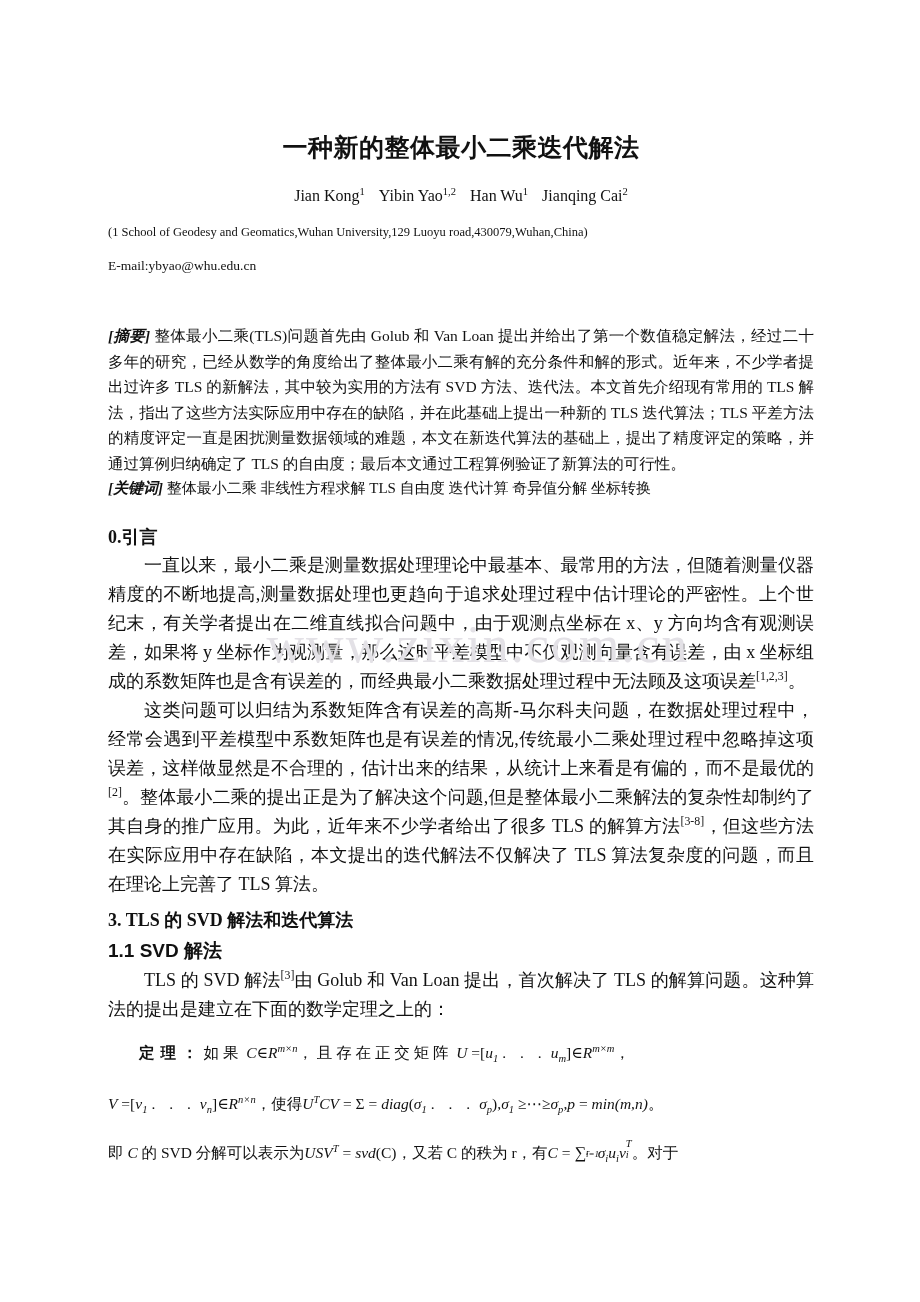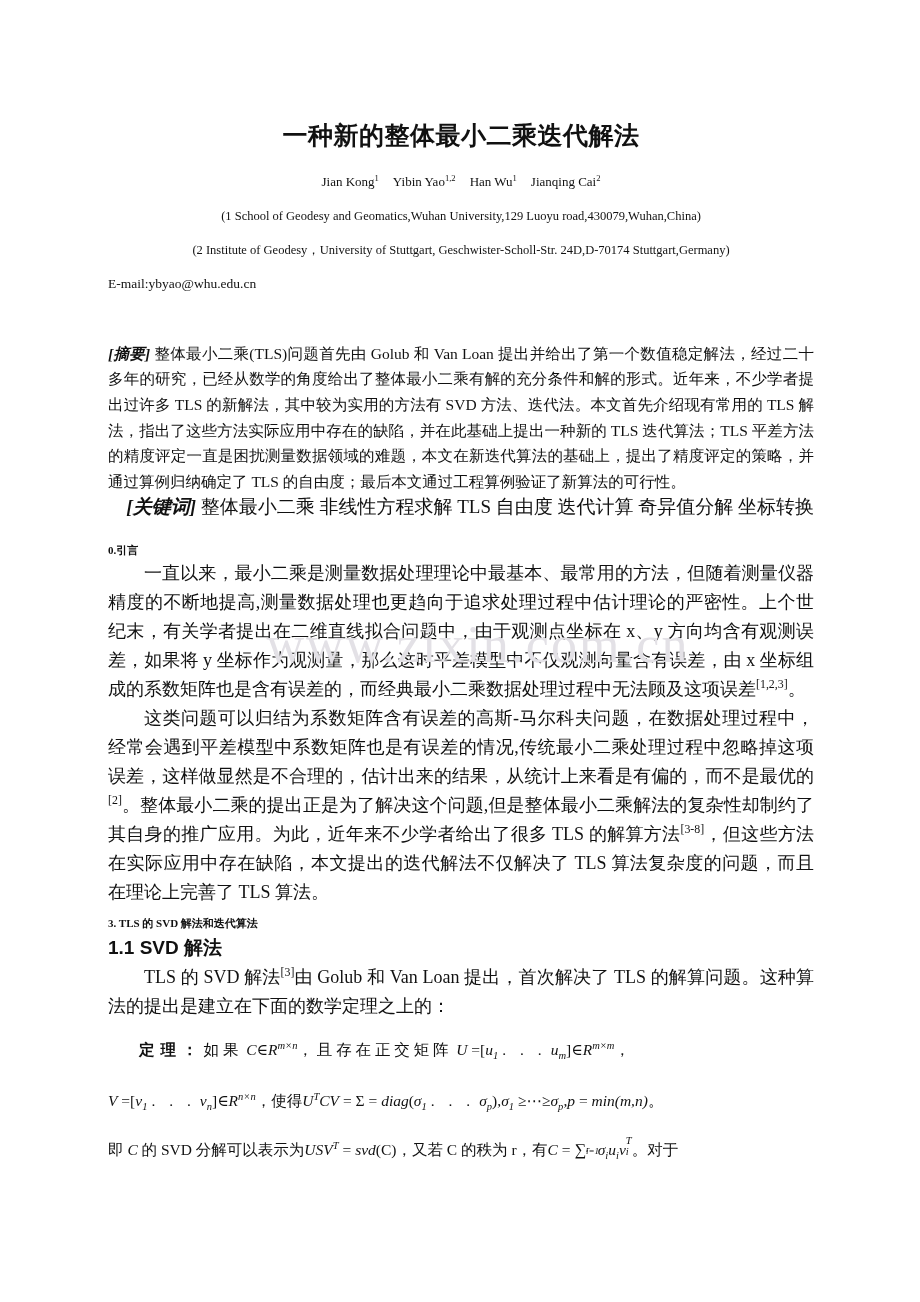--- a/index.html
+++ b/index.html
@@ -21,21 +21,21 @@
     position: absolute;
     left: 0; top: 0;
     width: 920px;
     height: 1302px;
     background: #ffffff;
   }
 
   .content {
     position: absolute;
     left: 108px;
-    top: 5px;
+    top: 17px;
     width: 706px;
   }
 
   
   .watermark {
     position: absolute;
     left: 128px;
     top: 600px;
     width: 700px;
     text-align: center;
@@ -57,28 +57,28 @@
     text-align: center;
     font-size: 25px;
     font-weight: bold;
     line-height: 1.25;
     letter-spacing: 0.5px;
   }
 
   .authors {
     margin-top: 23px;
     text-align: center;
-    font-size: 13px;
+    font-size: 16px;
     line-height: 1.3;
   }
   .authors .sep { display: inline-block; width: 14px; }
   sup { font-size: 0.66em; vertical-align: super; line-height: 0; }
 
   .affil {
-    text-align: center;
+    text-align: left;
     font-size: 12.5px;
     line-height: 1.35;
     margin-top: 17px;
   }
   .affil.second { margin-top: 17px; }
   .email {
     text-align: left;
     font-size: 13.5px;
     margin-top: 17px;
   }
@@ -89,28 +89,28 @@
     font-size: 15.5px;
     line-height: 25.6px;
     text-align: justify;
     text-justify: inter-ideograph;
   }
   .lead {
     font-weight: bold;
     font-style: italic;
   }
   .keywords {
-    font-size: 19px;
+    font-size: 15px;
     line-height: 25.6px;
-    text-align: right;
+    text-align: left;
   }
 
   
   h2.sec {
-    font-size: 11px;
+    font-size: 18px;
     font-weight: bold;
     margin: 22px 0 0 0;
     line-height: 1.5;
   }
   h2.sec.tight { margin-top: 8px; }
   h3.subsec {
     font-size: 19px;
     font-weight: bold;
     margin: 3px 0 0 0;
     line-height: 1.5;
@@ -200,21 +200,20 @@
 
   <div class="content">
 
     <h1 class="doc-title">一种新的整体最小二乘迭代解法</h1>
 
     <div class="authors">
       <span><span>Jian Kong</span><sup>1</sup></span><span class="sep"></span><span><span>Yibin Yao</span><sup>1,2</sup></span><span class="sep"></span><span><span>Han Wu</span><sup>1</sup></span><span class="sep"></span><span><span>Jianqing Cai</span><sup>2</sup></span>
     </div>
 
     <div class="affil">(1 School of Geodesy and Geomatics,Wuhan University,129 Luoyu road,430079,Wuhan,China)</div>
-    <div class="affil second">(2 Institute of Geodesy，University of Stuttgart, Geschwister-Scholl-Str. 24D,D-70174 Stuttgart,Germany)</div>
     <div class="email">E-mail:ybyao@whu.edu.cn</div>
 
     <div class="abstract"><span class="lead">[摘要]</span><span> 整体最小二乘(TLS)问题首先由 Golub 和  Van Loan 提出并给出了第一个数值稳定解法，经过二十多年的研究，已经从数学的角度给出了整体最小二乘有解的充分条件和解的形式。近年来，不少学者提出过许多 TLS 的新解法，其中较为实用的方法有 SVD 方法、迭代法。本文首先介绍现有常用的 TLS 解法，指出了这些方法实际应用中存在的缺陷，并在此基础上提出一种新的 TLS 迭代算法；TLS 平差方法的精度评定一直是困扰测量数据领域的难题，本文在新迭代算法的基础上，提出了精度评定的策略，并通过算例归纳确定了 TLS 的自由度；最后本文通过工程算例验证了新算法的可行性。</span></div>
 
     <div class="keywords"><span class="lead">[关键词]</span><span> 整体最小二乘 非线性方程求解 TLS 自由度 迭代计算 奇异值分解 坐标转换</span></div>
 
     <h2 class="sec">0.引言</h2>
 
     <p class="body"><span>一直以来，最小二乘是测量数据处理理论中最基本、最常用的方法，但随着测量仪器精度的不断地提高,测量数据处理也更趋向于追求处理过程中估计理论的严密性。上个世纪末，有关学者提出在二维直线拟合问题中，由于观测点坐标在 x、y 方向均含有观测误差，如果将 y 坐标作为观测量，那么这时平差模型中不仅观测向量含有误差，由 x 坐标组成的系数矩阵也是含有误差的，而经典最小二乘数据处理过程中无法顾及这项误差</span><sup>[1,2,3]</sup><span>。</span></p>
 

